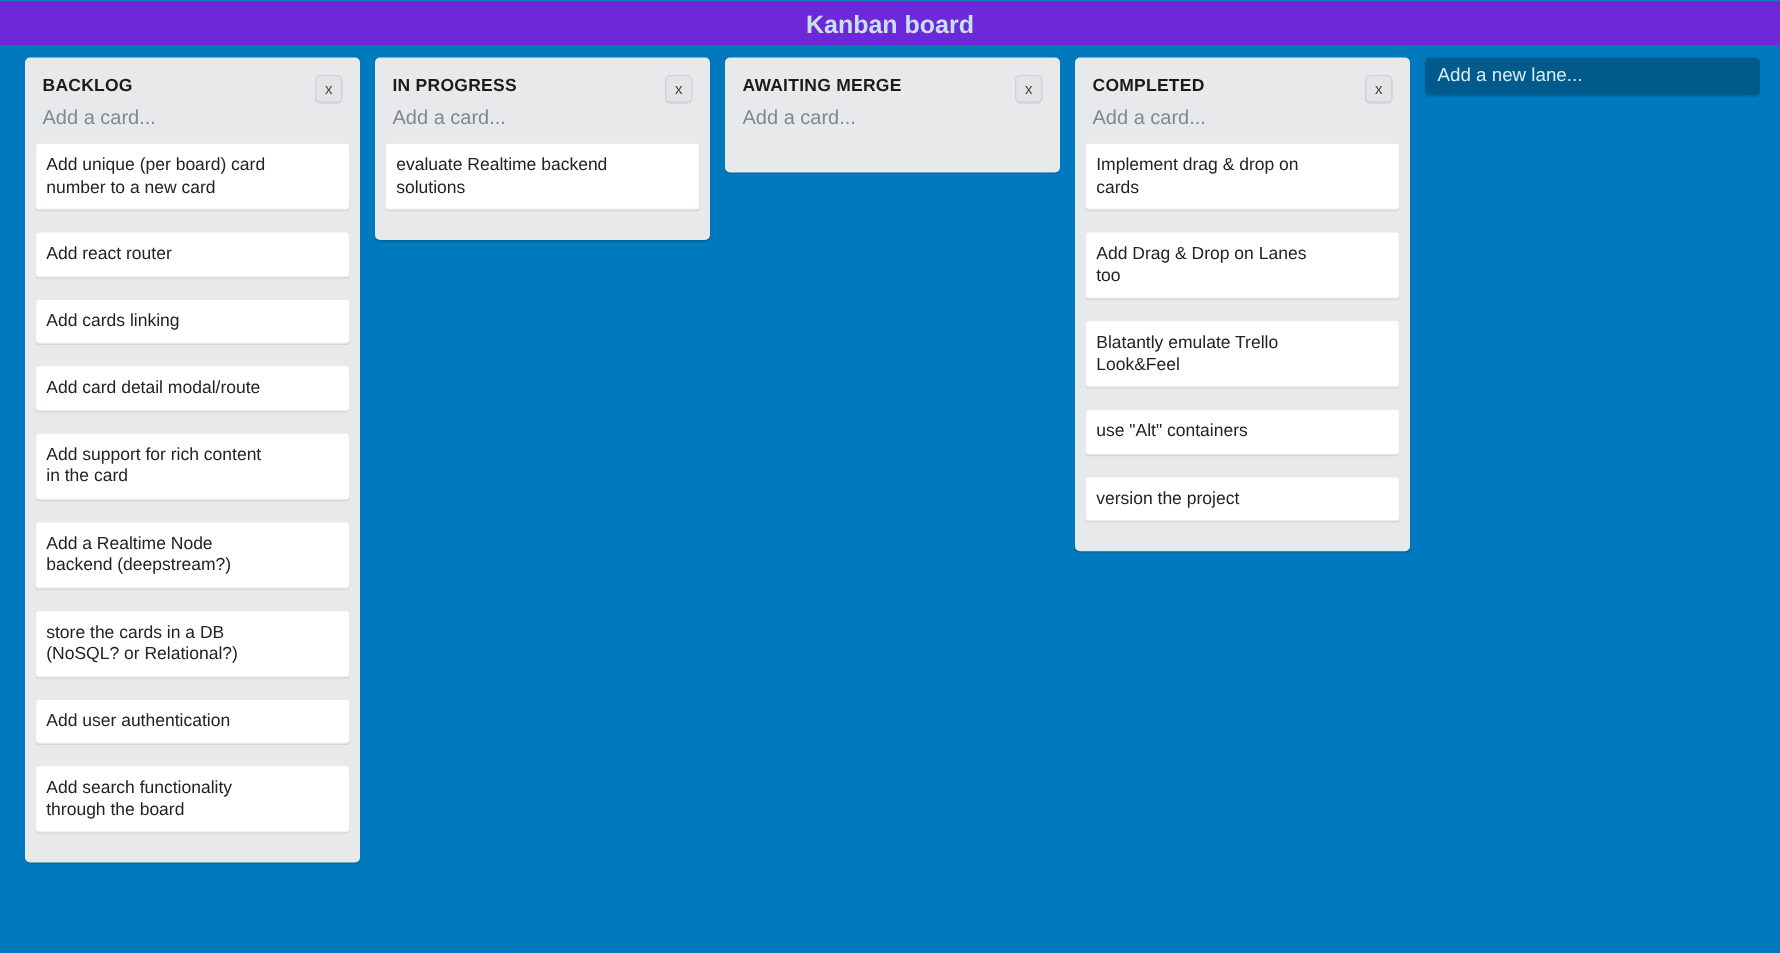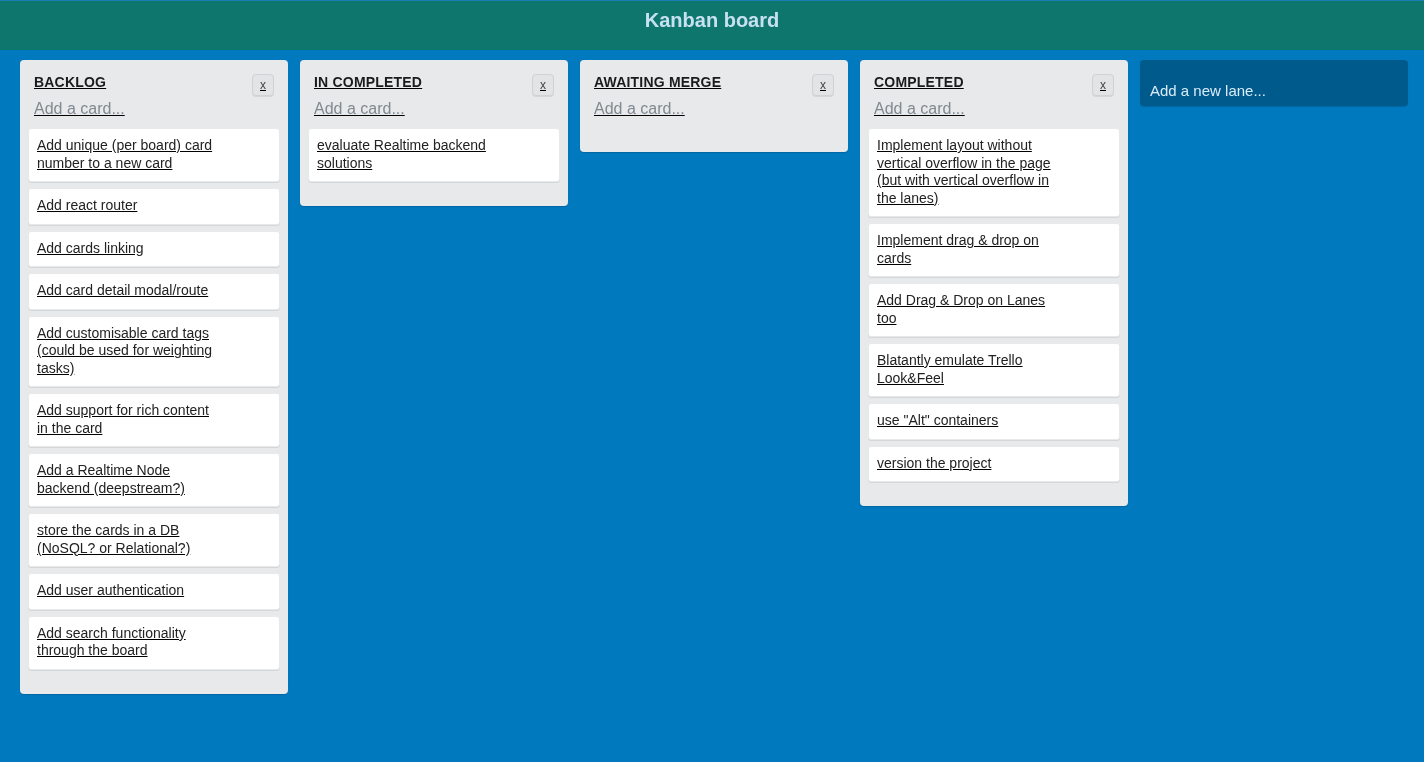--- a/index.html
+++ b/index.html
@@ -4,43 +4,42 @@
   <style>
     * { box-sizing: border-box; margin: 0; padding: 0; }
     html, body { height: 100%; }
     body {
       font-family: -apple-system, BlinkMacSystemFont, "Helvetica Neue", Arial, sans-serif;
       background: #0079bf;
       overflow-x: auto;
       overflow-y: hidden;
     }
     .header {
-      background: #0f766e;
+      background: #6d28d9;
       color: #c7e1f2;
       font-size: 20px;
       font-weight: 700;
       text-align: center;
-      padding: 8px 0 18px;
+      padding: 8px 0 4px;
       border-top: 1px solid #1a7cb5;
     }
     .board {
       display: flex;
       align-items: flex-start;
       padding: 10px 20px 40px;
       gap: 12px;
     }
     .lane {
       background: #e7e9eb;
       border-radius: 4px;
       width: 268px;
       flex: 0 0 268px;
       padding: 8px 8px 24px;
       position: relative;
       box-shadow: 0 1px 1px rgba(0,0,0,0.15);
-      text-decoration: underline;
     }
     .lane-header {
       display: flex;
       align-items: flex-start;
       justify-content: space-between;
       padding: 6px 6px 2px;
     }
     .lane-title {
       font-size: 14px;
       font-weight: 700;
@@ -60,41 +59,41 @@
       line-height: 18px;
       text-align: center;
       box-shadow: 0 1px 0 rgba(0,0,0,0.08);
     }
     .add-card {
       color: #808890;
       font-size: 16px;
       padding: 2px 6px 10px;
       cursor: pointer;
     }
-    .cards { display: flex; flex-direction: column; gap: 6px; }
+    .cards { display: flex; flex-direction: column; gap: 17px; }
     .card {
       background: #ffffff;
       border-radius: 3px;
       border: 1px solid #e8e9eb;
       box-shadow: 0 1px 0 rgba(0,0,0,0.08);
       padding: 8px 8px 9px;
       font-size: 14px;
       color: #222;
       line-height: 1.25;
       cursor: pointer;
       max-width: 100%;
       word-wrap: break-word;
     }
     .add-lane {
       background: #005a8c;
       color: #d9ecf7;
       border-radius: 4px;
       width: 268px;
       flex: 0 0 268px;
-      padding: 22px 10px 7px;
+      padding: 6px 10px 7px;
       font-size: 15px;
       cursor: pointer;
       box-shadow: 0 1px 1px rgba(0,0,0,0.15);
     }
     .card-text-constrain { max-width: 180px; }
   </style>
 </head>
 <body>
 
 <div class="header">
@@ -115,42 +114,39 @@
         <div class="card">
           <div class="card-text-constrain">Add react router</div>
         </div>
         <div class="card">
           <div class="card-text-constrain">Add cards linking</div>
         </div>
         <div class="card">
           <div class="card-text-constrain">Add card detail modal/route</div>
         </div>
         <div class="card">
-          <div class="card-text-constrain">Add customisable card tags (could be used for weighting tasks)</div>
-        </div>
-        <div class="card">
           <div class="card-text-constrain">Add support for rich content in the card</div>
         </div>
         <div class="card">
           <div class="card-text-constrain">Add a Realtime Node backend (deepstream?)</div>
         </div>
         <div class="card">
           <div class="card-text-constrain">store the cards in a DB (NoSQL? or Relational?)</div>
         </div>
         <div class="card">
           <div class="card-text-constrain">Add user authentication</div>
         </div>
         <div class="card">
           <div class="card-text-constrain">Add search functionality through the board</div>
         </div>
       </div>
     </div>
     <div class="lane">
       <div class="lane-header">
-        <div class="lane-title">IN COMPLETED</div>
+        <div class="lane-title">IN PROGRESS</div>
         <button class="lane-close">x</button>
       </div>
       <div class="add-card">Add a card...</div>
       <div class="cards">
         <div class="card">
           <div class="card-text-constrain">evaluate Realtime backend solutions</div>
         </div>
       </div>
     </div>
     <div class="lane">
@@ -162,23 +158,20 @@
       <div class="cards"></div>
     </div>
     <div class="lane">
       <div class="lane-header">
         <div class="lane-title">COMPLETED</div>
         <button class="lane-close">x</button>
       </div>
       <div class="add-card">Add a card...</div>
       <div class="cards">
         <div class="card">
-          <div class="card-text-constrain">Implement layout without vertical overflow in the page (but with vertical overflow in the lanes)</div>
-        </div>
-        <div class="card">
           <div class="card-text-constrain">Implement drag &amp; drop on cards</div>
         </div>
         <div class="card">
           <div class="card-text-constrain">Add Drag &amp; Drop on Lanes too</div>
         </div>
         <div class="card">
           <div class="card-text-constrain">Blatantly emulate Trello Look&amp;Feel</div>
         </div>
         <div class="card">
           <div class="card-text-constrain">use "Alt" containers</div>

